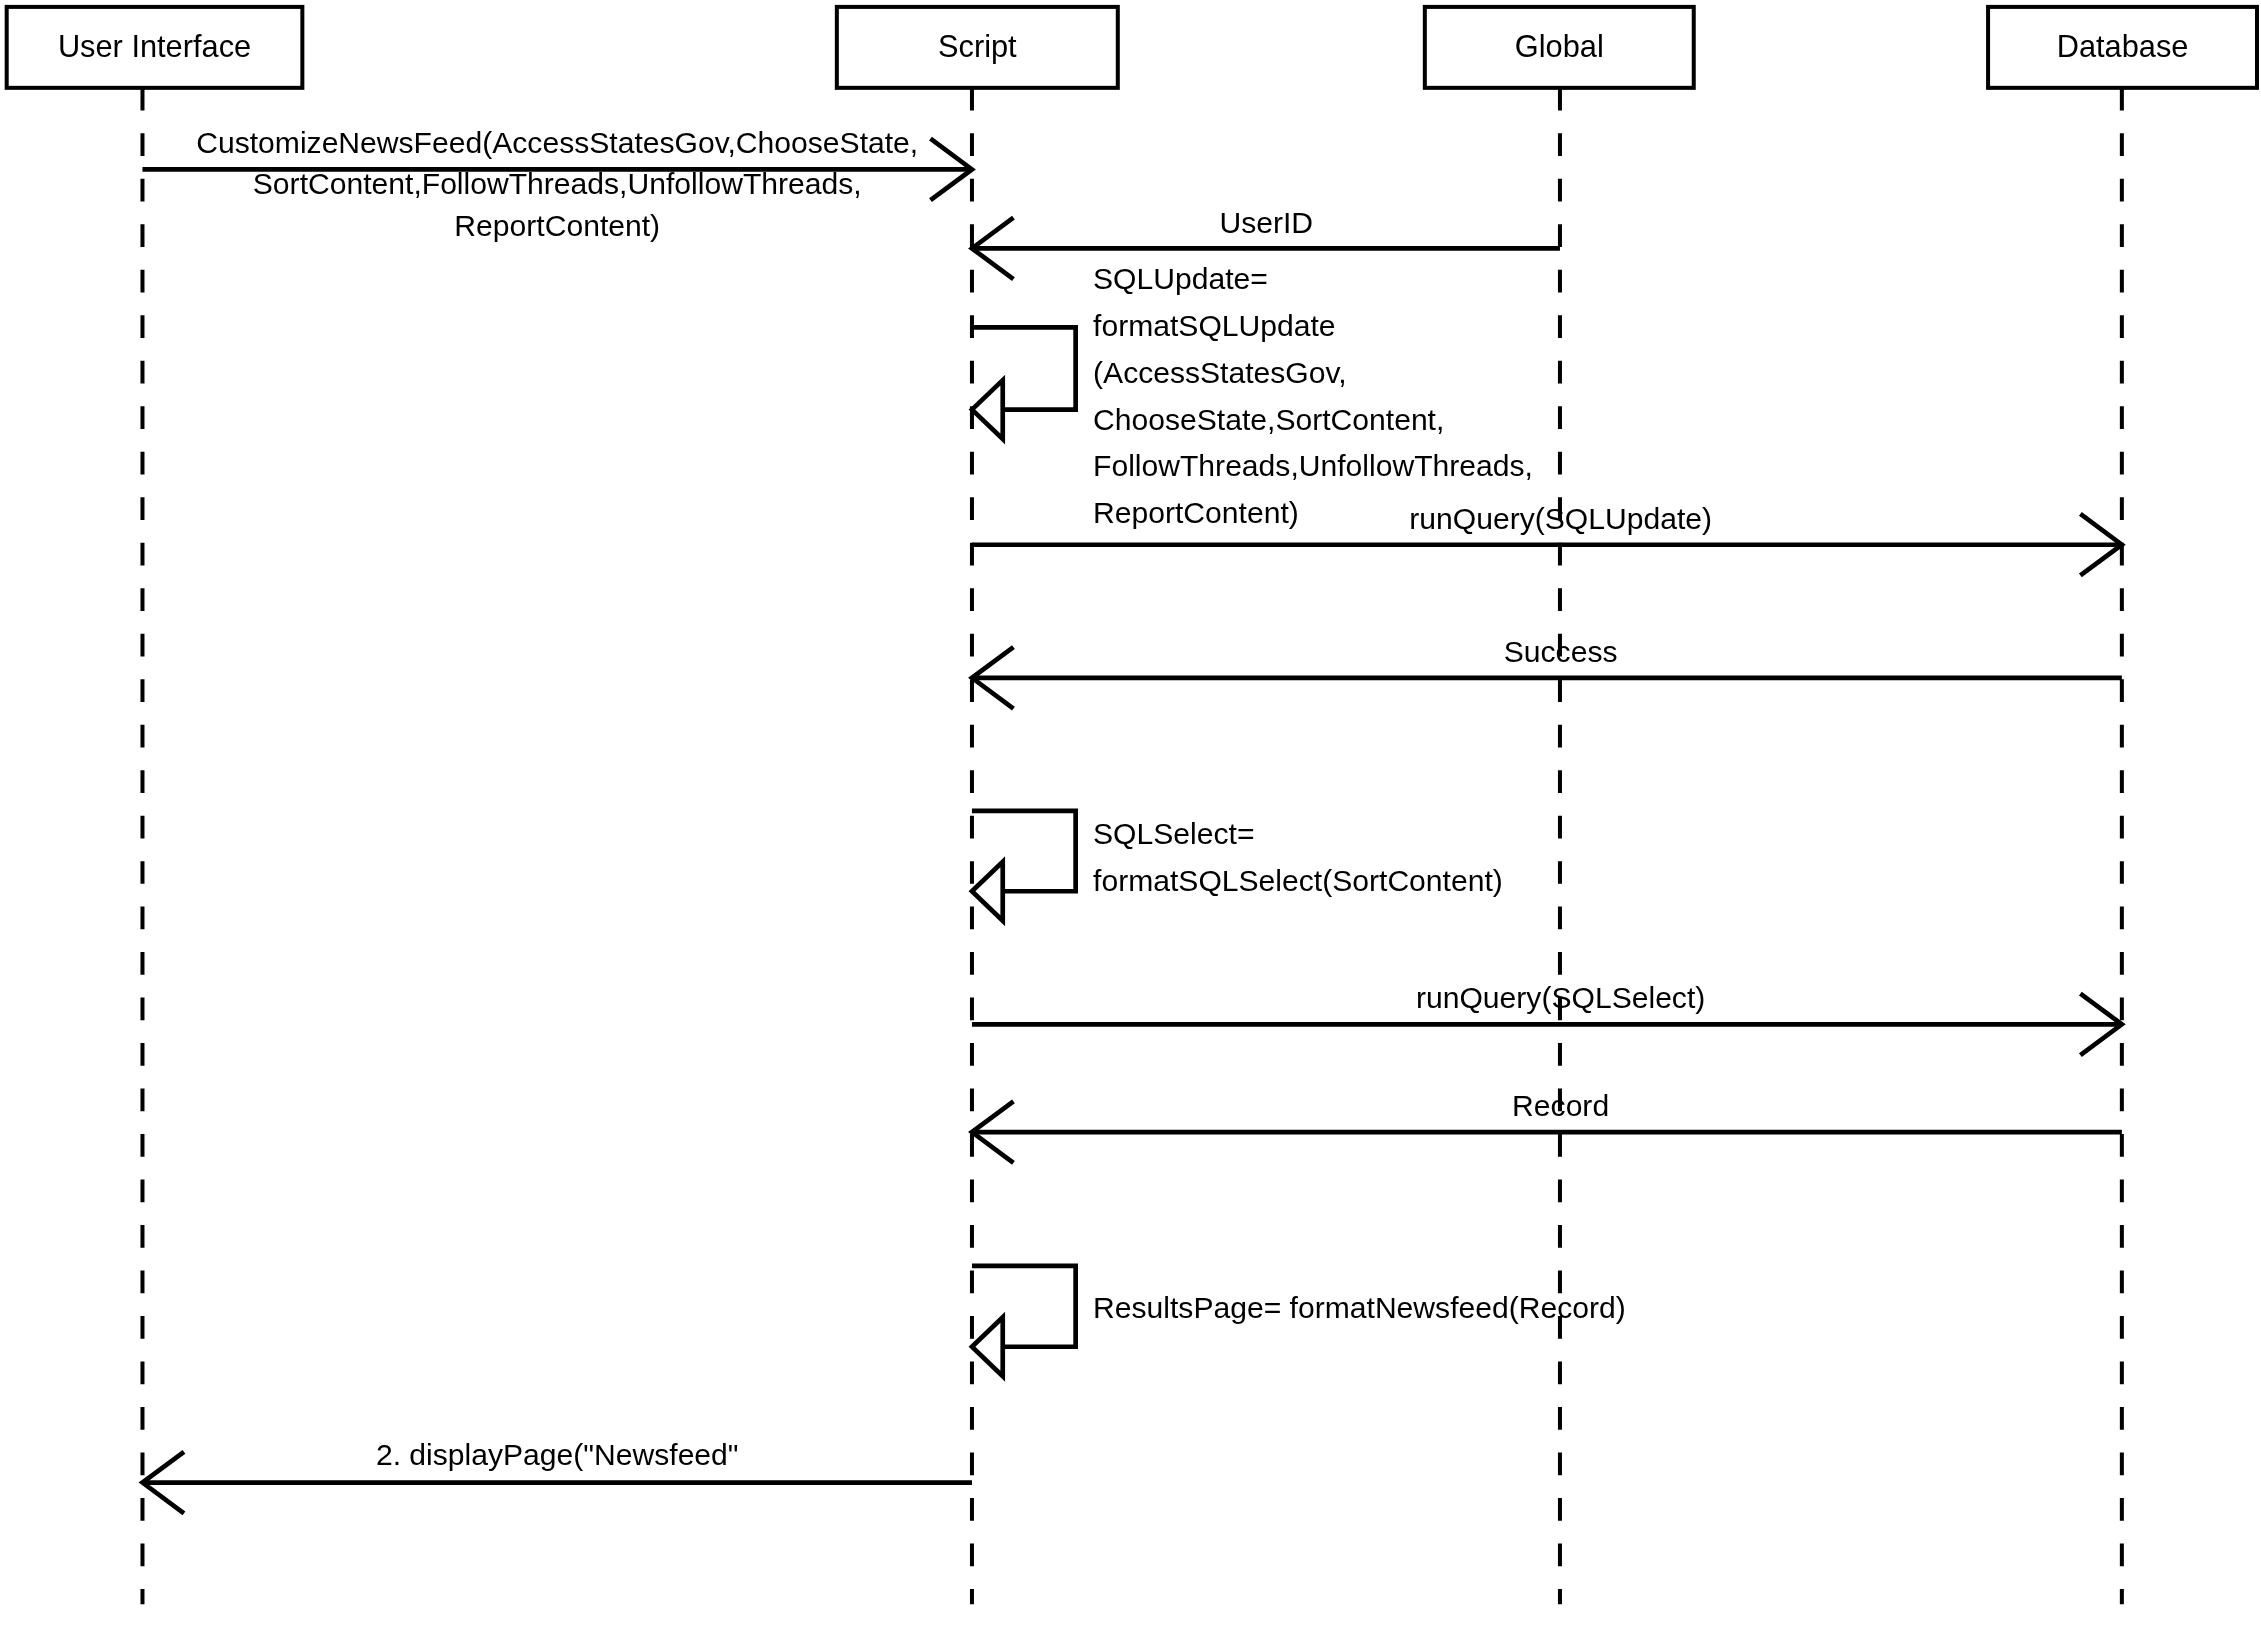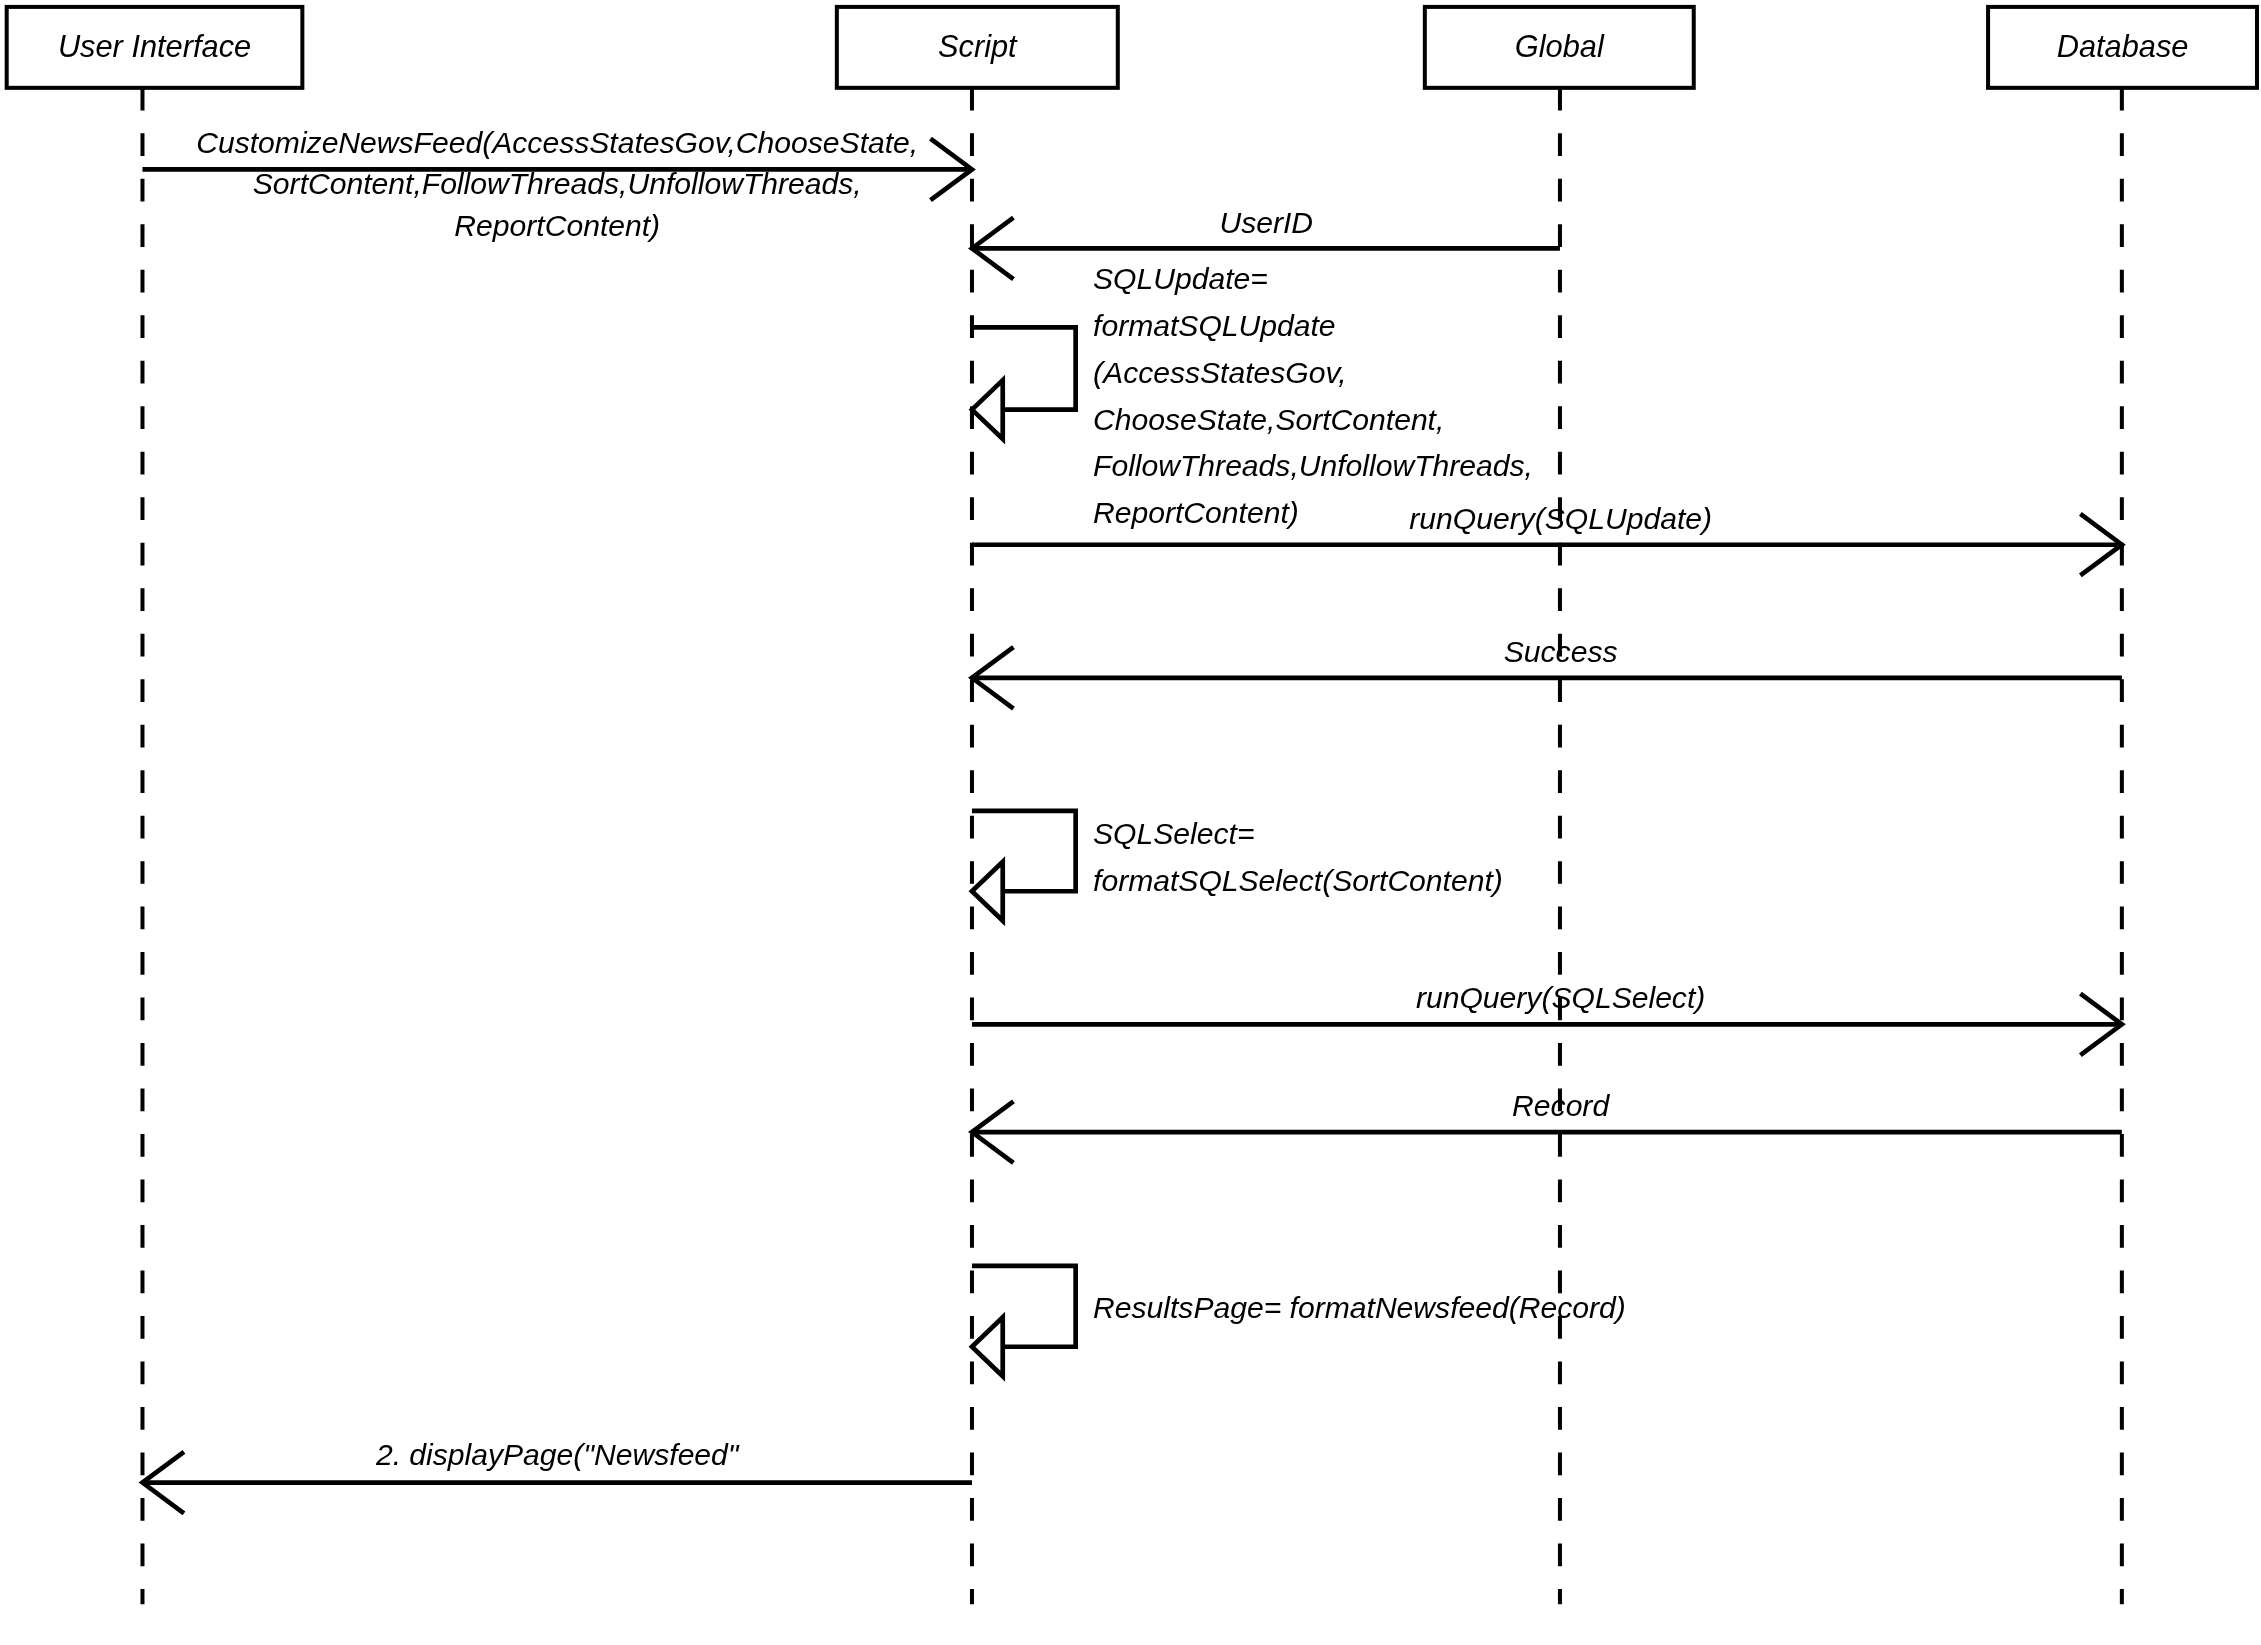--- a/index.html
+++ b/index.html
@@ -11,21 +11,20 @@
     width: 2261px;
     height: 1646px;
     font-family: "Liberation Sans", sans-serif;
     overflow: hidden;
   }
   #diagram-root {
     position: relative;
     width: 2261px;
     height: 1338px;
     background: #ffffff;
-    font-style: italic;
   }
   svg.canvas {
     position: absolute;
     top: 0;
     left: 0;
     width: 2261px;
     height: 1646px;
     display: block;
   }
   .lifeline-box rect {

